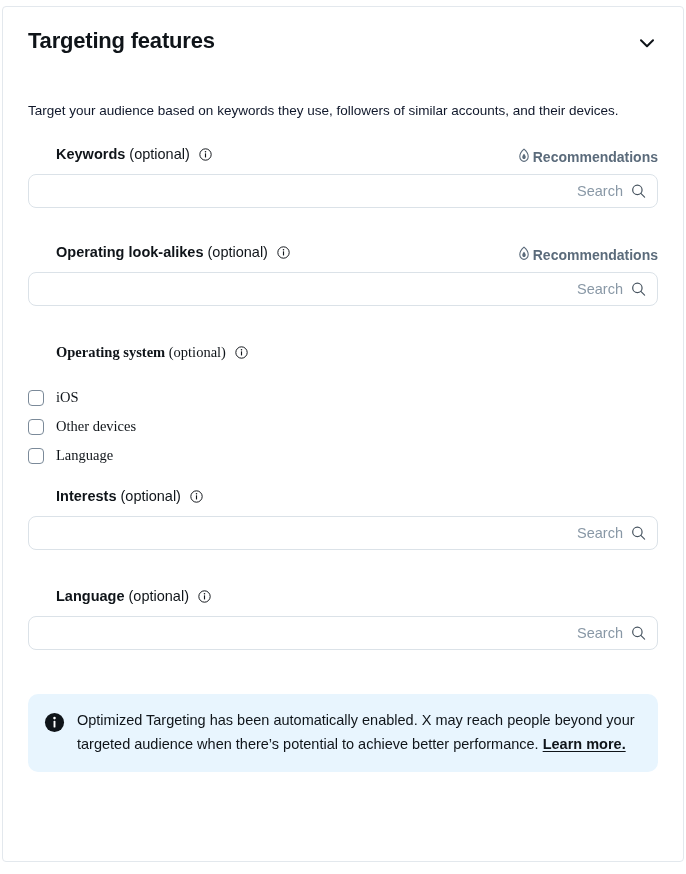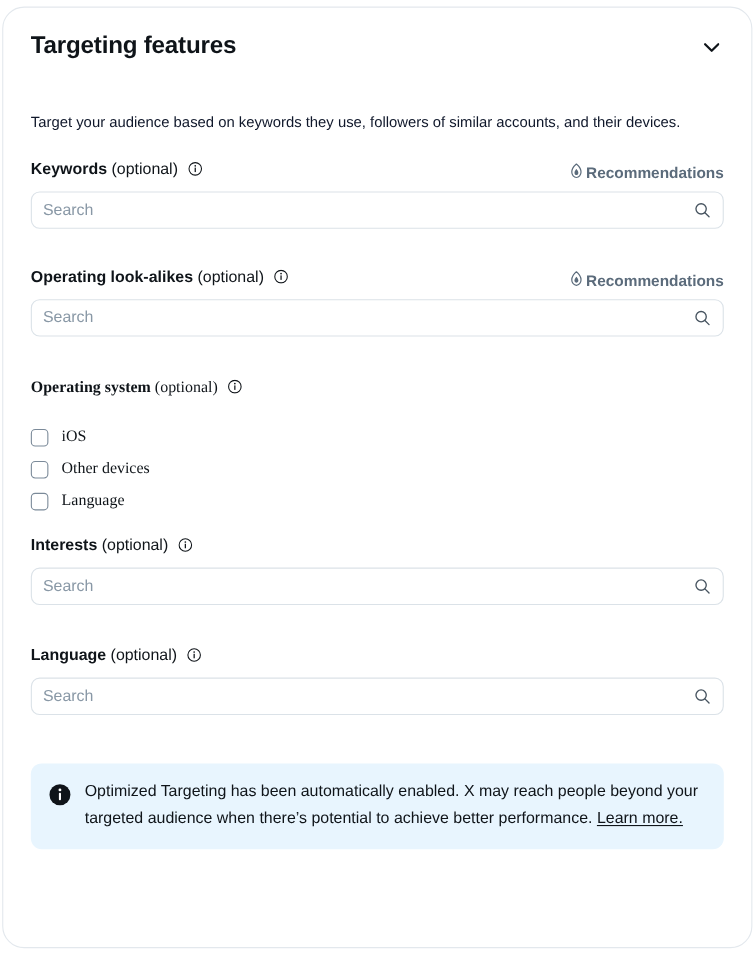--- a/index.html
+++ b/index.html
@@ -14,21 +14,21 @@
   }
 
   .card {
     position: absolute;
     left: 2px;
     top: 6px;
     width: 682px;
     height: 856px;
     background: #ffffff;
     border: 1px solid #e3e8ed;
-    border-radius: 20px;
+    border-radius: 4px;
     overflow: hidden;
   }
 
   .card-header {
     display: flex;
     align-items: flex-start;
     justify-content: space-between;
     padding: 20px 24px 0 25px;
   }
 
@@ -70,21 +70,21 @@
     justify-content: space-between;
     height: 22px;
   }
 
   .field-label {
     font-size: 14.5px;
     color: #0f1419;
     line-height: 20px;
     white-space: nowrap;
   }
-  .field-label b { font-weight: bold; }
+  .field-label b { font-weight: bold; margin-left: 28px; }
   .field-label .opt { font-weight: normal; }
 
   .info-icon {
     display: inline-block;
     vertical-align: -2px;
     margin-left: 5px;
   }
 
   .recommendations {
     display: inline-flex;
@@ -113,20 +113,21 @@
   }
   .search-box input {
     flex: 1;
     border: none;
     outline: none;
     background: transparent;
     font-family: "Liberation Sans", sans-serif;
     font-size: 14.5px;
     color: #0f172a;
     padding: 0 34px 0 10px;
+    text-align: right;
   }
   .search-box input::placeholder { color: #8998a6; }
   .search-glyph {
     position: absolute;
     right: 11px;
     top: 50%;
     transform: translateY(-50%);
     display: flex;
     cursor: pointer;
   }
@@ -161,21 +162,21 @@
   }
   .notice-icon { flex: none; margin-top: 2px; }
   .notice-text {
     font-size: 14.5px;
     color: #0f1419;
     line-height: 20px;
   }
   .learn-more {
     display: inline-block;
     margin-top: 4px;
-    font-weight: normal;
+    font-weight: bold;
     color: #0f1419;
     text-decoration: underline;
     text-underline-offset: 2px;
     cursor: pointer;
   }
 </style>
 </head>
 <body>
 
 <div class="card">

